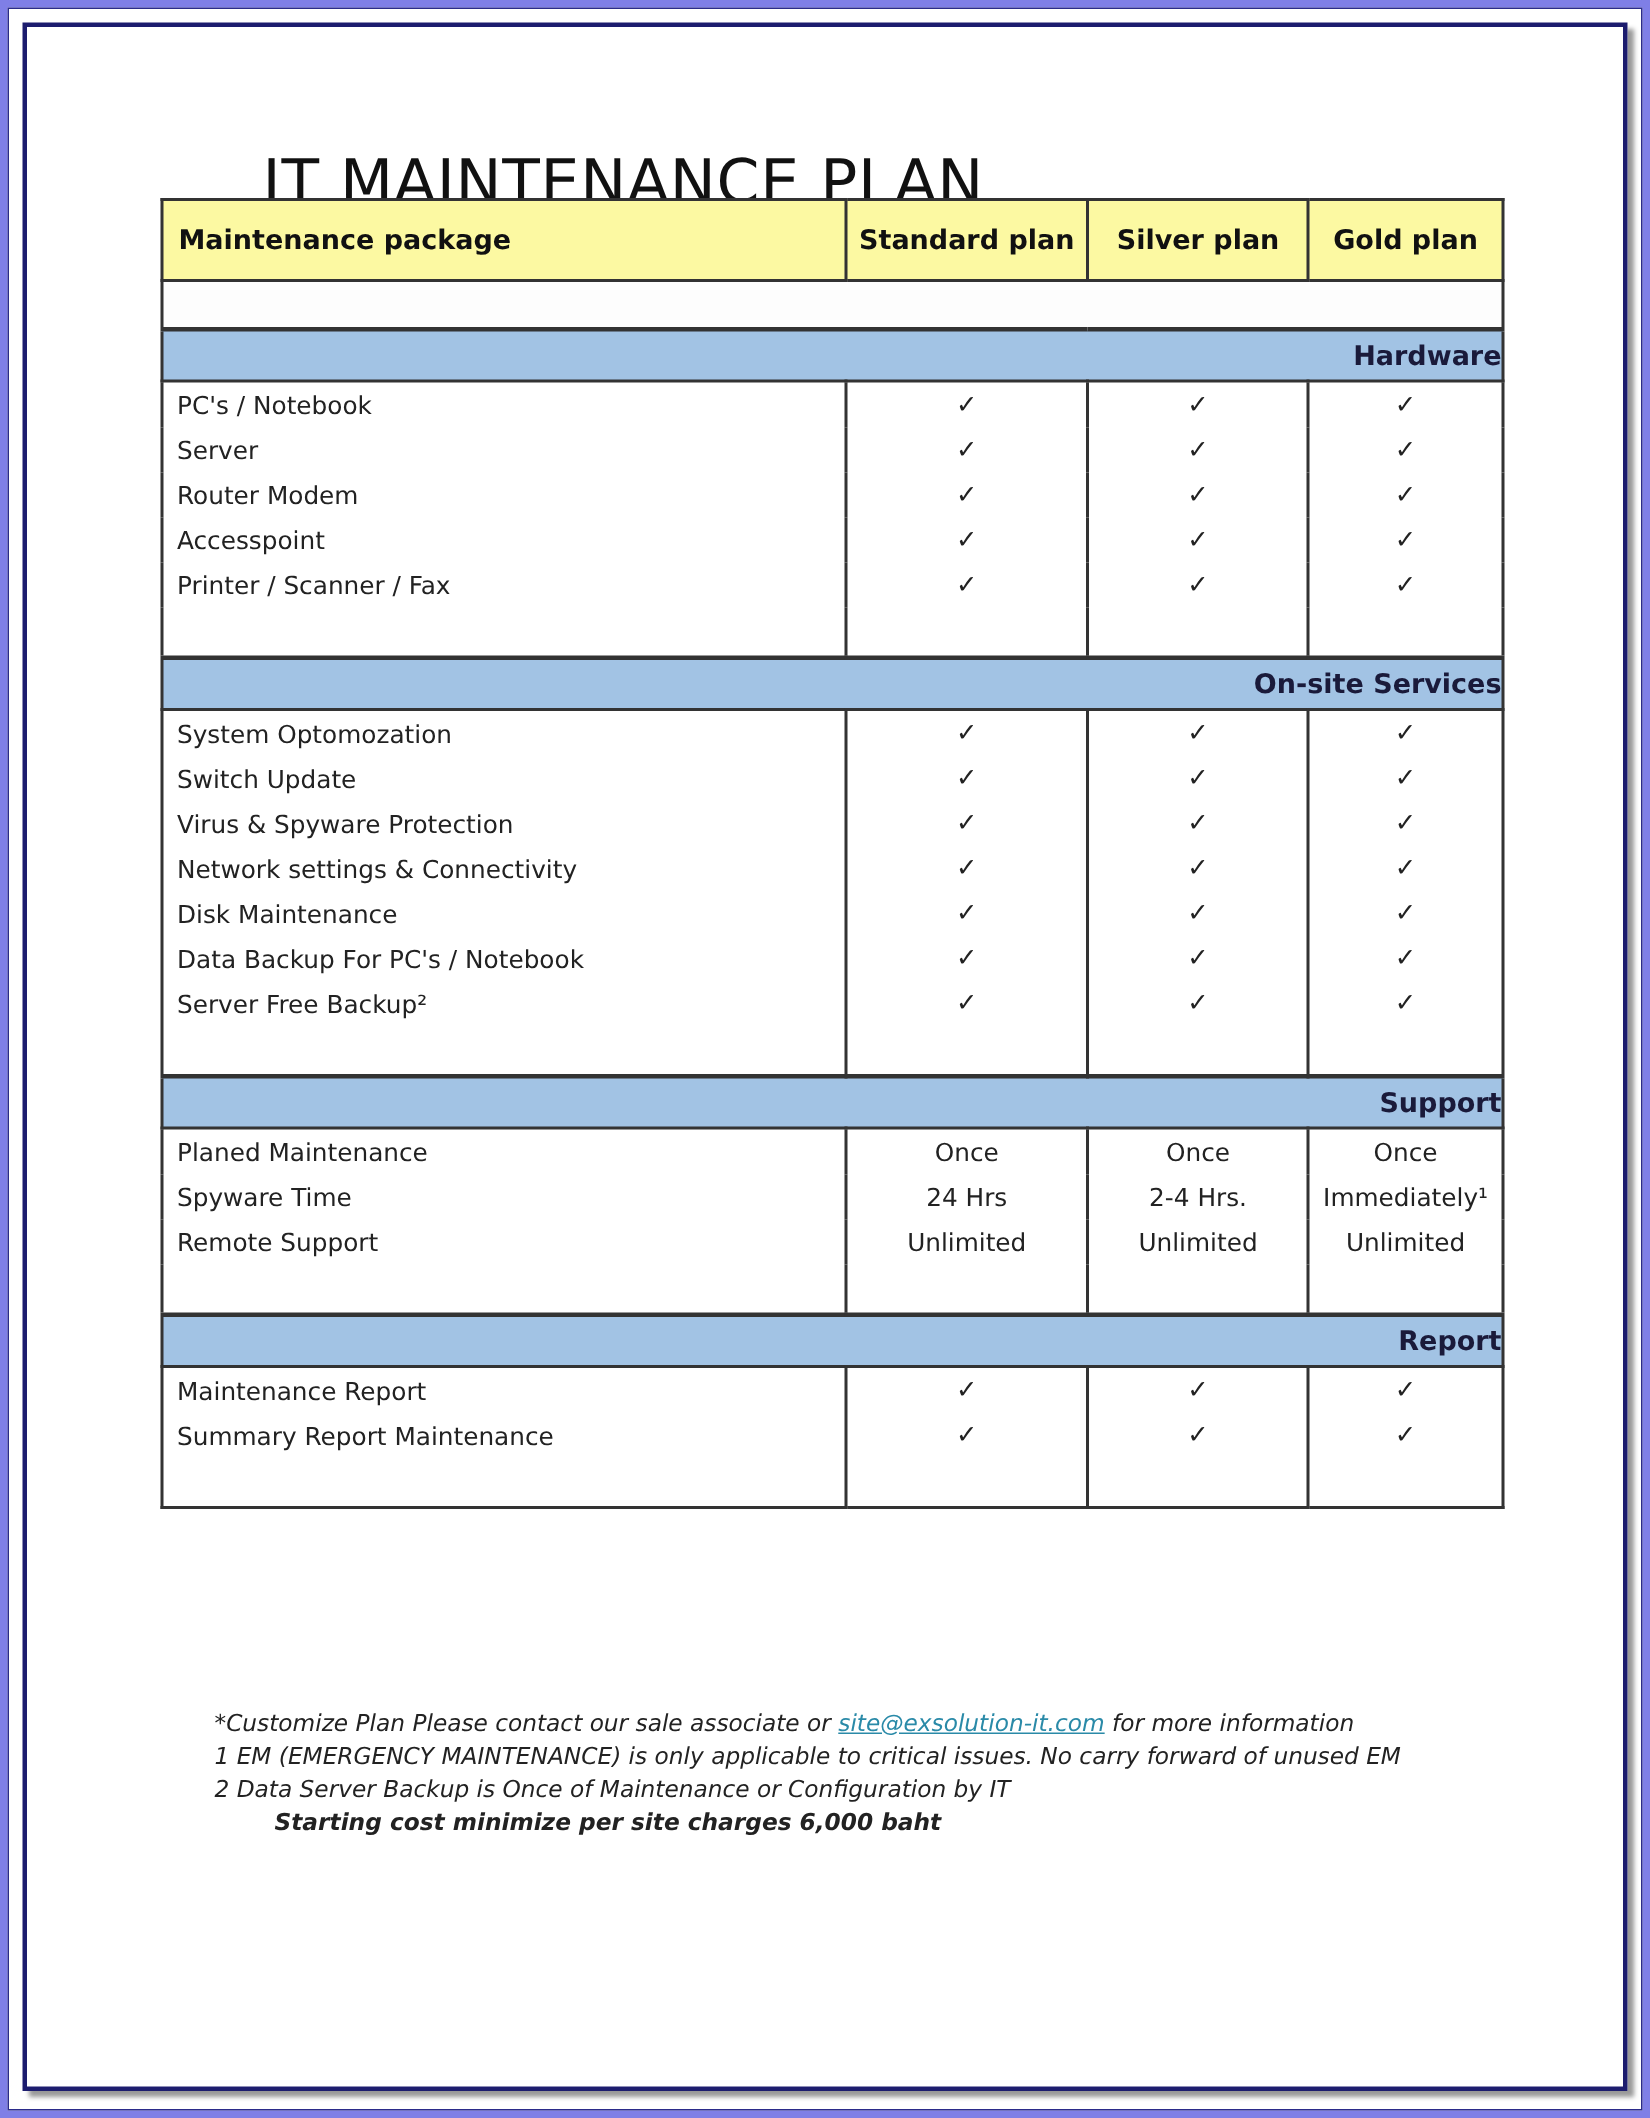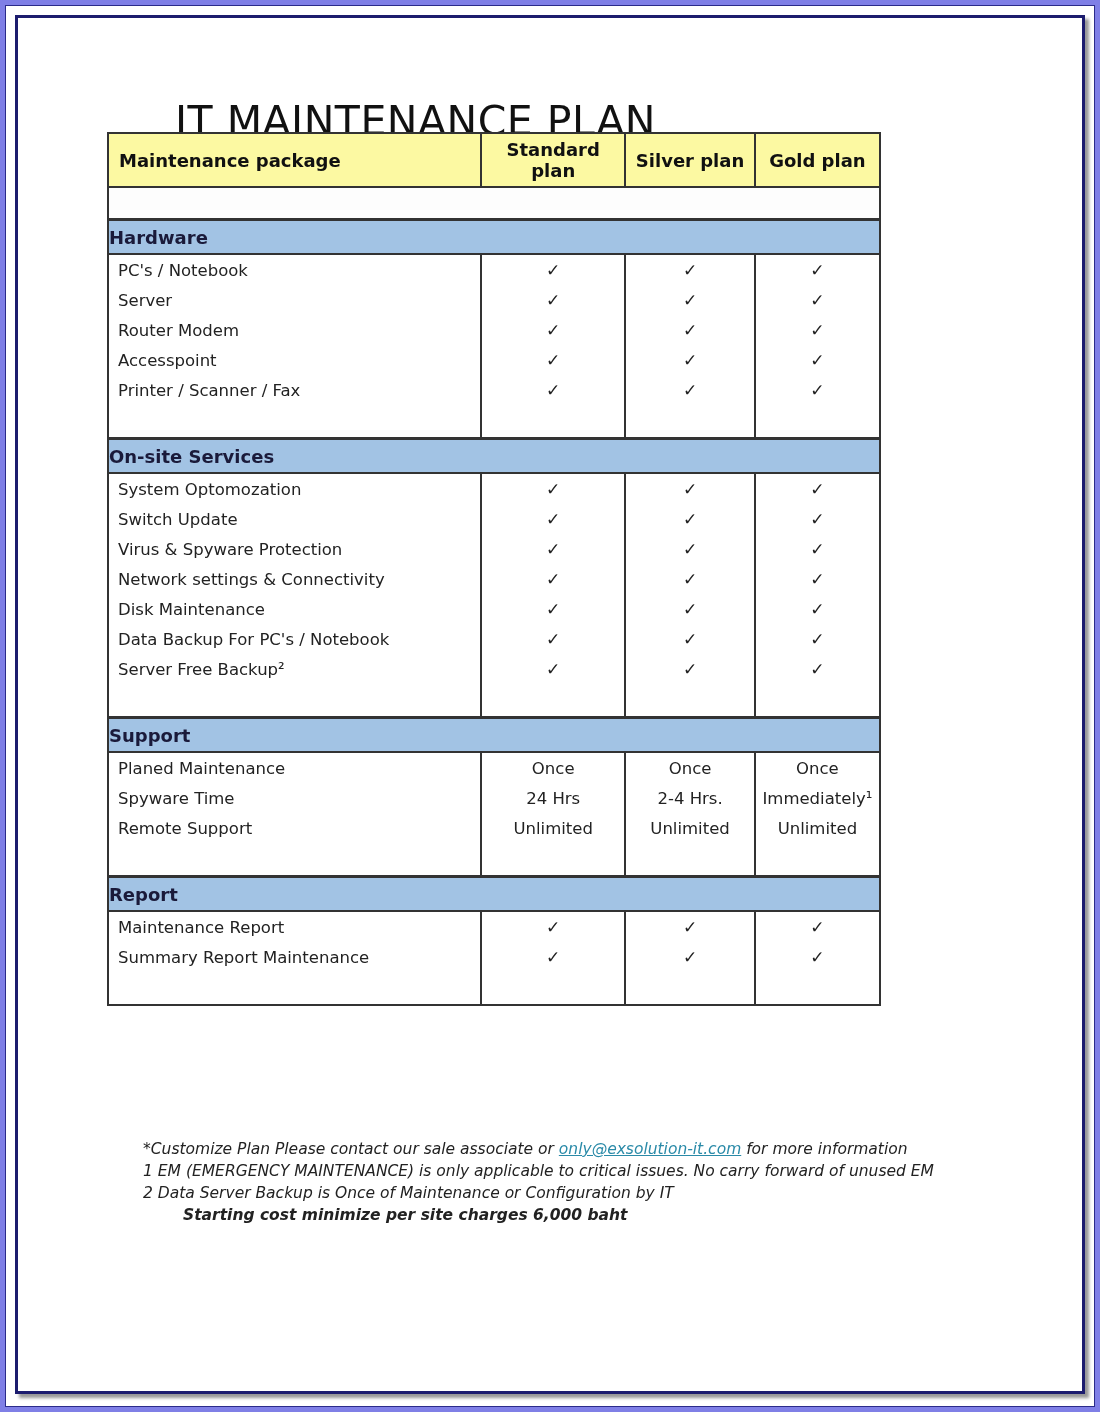--- a/index.html
+++ b/index.html
@@ -1,26 +1,26 @@
 <!DOCTYPE html>
 <html><head>
 <meta charset="utf-8">
 <style>
   html,body{margin:0;padding:0;}
   body{width:1100px;height:1412px;background:#7f7fe6;position:relative;font-family:"DejaVu Sans",sans-serif;overflow:hidden;}
   .outer{position:absolute;left:5px;top:5px;width:1088px;height:1400px;background:#fff;border:1px solid #2b2b8a;}
   .frame{position:absolute;left:15px;top:15px;width:1064px;height:1373px;border:3px solid #1c1c6e;background:#fff;box-shadow:4px 4px 3px #999;}
   .title{position:absolute;left:175px;top:58px;font-size:41px;color:#111;letter-spacing:0.5px;font-family:"DejaVu Sans",sans-serif;margin-top:39px;}
-  table{position:absolute;left:107px;top:132px;width:774px;border-collapse:collapse;font-size:16.5px;color:#222;}
+  table{position:absolute;left:107px;top:132px;width:896px;border-collapse:collapse;font-size:16.5px;color:#222;}
   td,th{padding:0;}
   col.c1{width:457px;} col.c2{width:162px;} col.c3{width:147px;} col.c4{width:130px;}
   .hdr th{background:#fcf9a2;height:52px;border:2px solid #333;font-weight:bold;font-size:18px;color:#111;}
   .hdr th.left{text-align:left;padding-left:10px;}
   .spacer td{height:30px;border-left:2px solid #333;border-right:2px solid #333;background:#fdfdfd;}
-  .sec td{background:#a2c3e4;height:32px;border-top:3px solid #333;border-bottom:2px solid #333;border-left:2px solid #333;border-right:2px solid #333;text-align:left;font-weight:bold;font-size:18px;color:#1a1a3a;}
+  .sec td{background:#a2c3e4;height:32px;border-top:3px solid #333;border-bottom:2px solid #333;border-left:2px solid #333;border-right:2px solid #333;text-align:right;font-weight:bold;font-size:18px;color:#1a1a3a;}
   .row td{height:30px;border-left:2px solid #333;border-right:2px solid #333;}
   .row td.label{padding-left:9px;text-align:left;}
   .row td.val{text-align:center;}
   .row.tall td{height:68px;}
   .row.tall td.val{line-height:21px;}
   .fill td{height:32px;border-left:2px solid #333;border-right:2px solid #333;}
   .fill.last td{border-bottom:2px solid #333;}
   .check{font-size:17px;}
   .notes{position:absolute;left:143px;top:1138px;font-size:15.5px;font-style:italic;color:#222;line-height:22px;}
   .notes a{color:#2a8aa8;text-decoration:underline;}
@@ -188,17 +188,17 @@
       <tr class="fill last">
         <td></td>
         <td></td>
         <td></td>
         <td></td>
       </tr>
     </tbody>
 </table>
 
 <div class="notes">
-  <div><span>*Customize Plan Please contact our sale associate or </span><a>only@exsolution-it.com</a><span> for more information</span></div>
+  <div><span>*Customize Plan Please contact our sale associate or </span><a>site@exsolution-it.com</a><span> for more information</span></div>
   <div>1 EM (EMERGENCY MAINTENANCE) is only applicable to critical issues. No carry forward of unused EM</div>
   <div>2 Data Server Backup is Once of Maintenance or Configuration by IT</div>
   <div class="bold">Starting cost minimize per site charges 6,000 baht</div>
 </div>
 
 </body></html>

